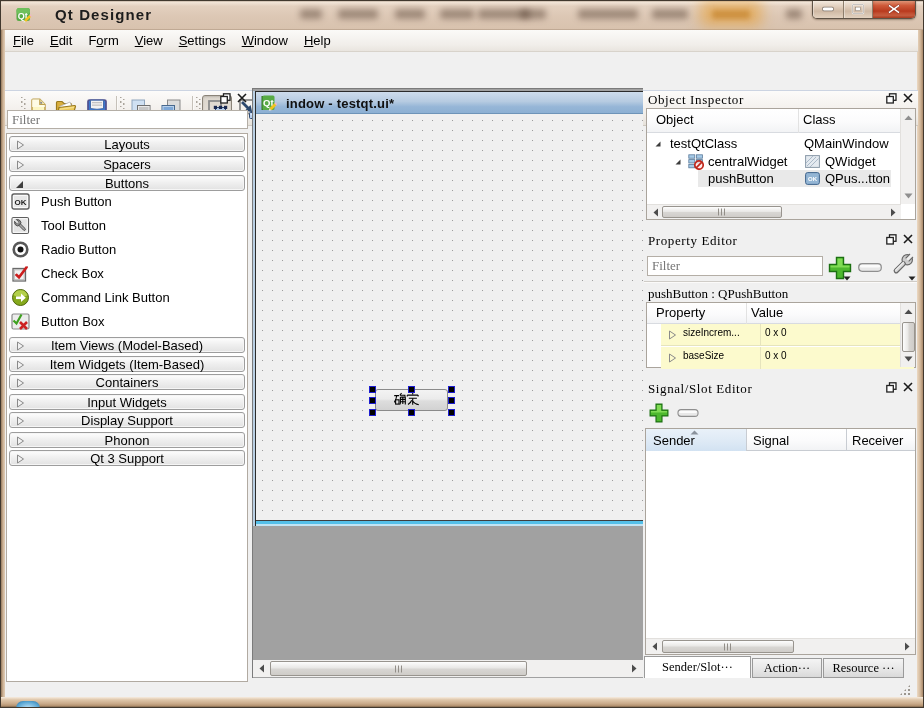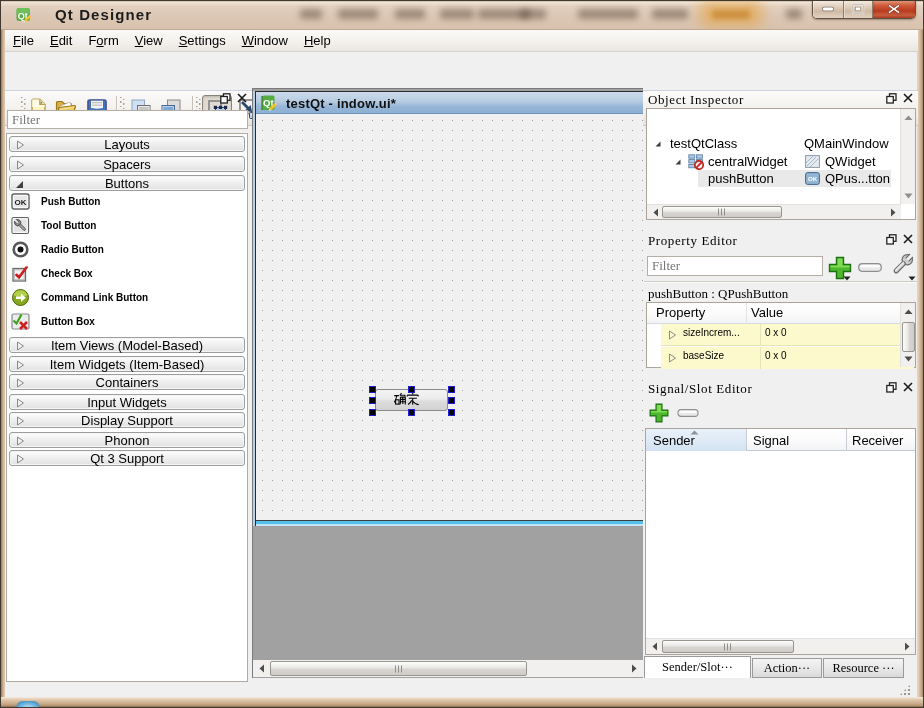--- a/index.html
+++ b/index.html
@@ -71,21 +71,21 @@
     font-size:13px; color:#8d8d8d; padding:0 4px; }
   .wb-tree { position:absolute; left:6px; top:133px; width:242px; height:549px;
     background:#fff; border:1px solid #b1aaa1; }
   .wb-cat { position:absolute; left:2px; width:236px; height:16px; border:1px solid #9d9d9d;
     border-radius:3px; background:linear-gradient(180deg,#fefefe 0%,#f0f0f0 45%,#e2e2e2 100%);
     box-shadow:0 0 0 1px #f5f5f5 inset; }
   .wb-cat .lbl { position:absolute; width:100%; text-align:center; top:0; line-height:15px; font-size:13px; white-space:nowrap; }
   .wb-cat svg { position:absolute; left:6px; top:3px; }
   .wb-item { position:absolute; left:2px; height:24px; }
   .wb-item svg { position:absolute; left:2px; top:2px; }
-  .wb-item .lbl { position:absolute; left:32px; top:3px; font-size:10px; line-height:18px; white-space:nowrap;font-weight:bold; }
+  .wb-item .lbl { position:absolute; left:32px; top:3px; font-size:13px; line-height:18px; white-space:nowrap; }
 
   
   .mdi { left:252px; top:88px; width:391px; height:590px; background:#a1a1a1;
     border-top:1px solid #7b7b7b; border-left:1px solid #7b7b7b; overflow:hidden; }
   .form-win { position:absolute; left:3px; top:2px; width:388px; height:435px;
     box-shadow:-1px 0 0 #2b2b2b, -3px 0 0 #b9cfe3; }
   .form-title { position:absolute; left:0; top:0; width:100%; height:23px;
     background:linear-gradient(180deg,#cedcec 0%,#b6cbe1 45%,#96b6d7 70%,#8db0d3 100%);
     border-top:1px solid #2b2b2b; border-right:1px solid #47617a; border-bottom:1px solid #6e94b8; }
   .form-title .txt { position:absolute; left:30px; top:4px; font-weight:bold; font-size:13px; color:#101010; letter-spacing:0.2px; }
@@ -514,21 +514,21 @@
         <svg style="position:absolute;left:5px;top:3px" width="16" height="17" viewBox="0 0 16 17">
           <rect x="0.5" y="1" width="2" height="14" fill="#2e7023"></rect>
           <rect x="1.5" y="0.5" width="12" height="14.5" rx="1.5" fill="#57ab45"></rect>
           <text x="7.3" y="11" font-family="Liberation Sans,sans-serif" font-size="9.5" font-weight="bold" fill="#fff" text-anchor="middle">Qt</text>
           <g transform="rotate(45 11.5 12)">
             <rect x="10.2" y="8" width="2.8" height="7" fill="#f3c21c"></rect>
             <polygon points="10.2,15 13,15 11.6,17.3" fill="#ece7de"></polygon>
             <rect x="10.2" y="6.6" width="2.8" height="1.5" fill="#efb7c3"></rect>
           </g>
         </svg>
-        <div class="txt">testQt - indow.ui*</div>
+        <div class="txt">indow - testqt.ui*</div>
       </div>
       <div class="form-body">
         <svg width="388" height="406" style="position:absolute;left:0;top:0" shape-rendering="crispEdges">
           <defs>
             <pattern id="griddots" width="10" height="10" patternUnits="userSpaceOnUse">
               <rect x="6" y="6" width="1.2" height="1.2" fill="#9d9d9d"></rect>
             </pattern>
           </defs>
           <rect width="388" height="406" fill="url(#griddots)"></rect>
         </svg>
@@ -592,20 +592,25 @@
   <div class="panel-title" style="left:648px;top:92px">Object Inspector</div>
   <svg class="abs" style="left:886px;top:93px" width="11" height="11" viewBox="0 0 11 11">
     <rect x="3.5" y="0.8" width="6.5" height="6.5" fill="#fff" stroke="#222" stroke-width="1.3"></rect>
     <rect x="0.8" y="3.5" width="6.5" height="6.5" fill="#fff" stroke="#222" stroke-width="1.3"></rect>
   </svg>
   <svg class="abs" style="left:903px;top:93px" width="10" height="10" viewBox="0 0 10 10">
     <path d="M1 1 L9 9 M9 1 L1 9" stroke="#1a1a1a" stroke-width="1.6"></path>
   </svg>
 
   <div class="rpanel-frame" style="left:646px;top:108px;width:270px;height:112px">
+    <div class="tbl-header" style="position:absolute;left:0;top:0;width:254px;height:24px;border-bottom:1px solid #d8dbe0">
+      <div class="hdr-label" style="left:9px">Object</div>
+      <div class="hdr-label" style="left:156px">Class</div>
+      <div class="col-sep" style="left:151px;height:24px"></div>
+    </div>
 
     <div class="oi-row" style="top:26px">
       <svg style="position:absolute;left:6px;top:5px" width="8" height="8" viewBox="0 0 8 8">
           <polygon points="6.5,1.5 6.5,6.5 1.5,6.5" fill="#3c3c3c"></polygon>
         </svg>
       <span style="position:absolute;left:22px;top:1px">testQtClass</span>
       <span style="position:absolute;left:156px;top:1px">QMainWindow</span>
     </div>
     <div class="oi-row" style="top:43.5px">
       <svg style="position:absolute;left:26px;top:5px" width="8" height="8" viewBox="0 0 8 8">

